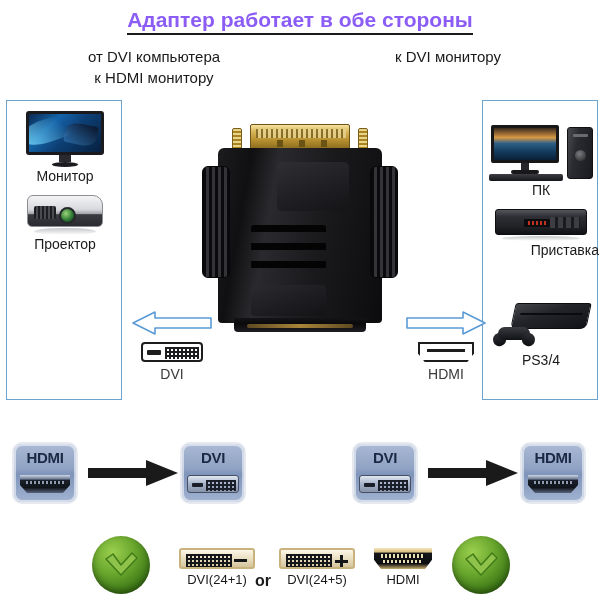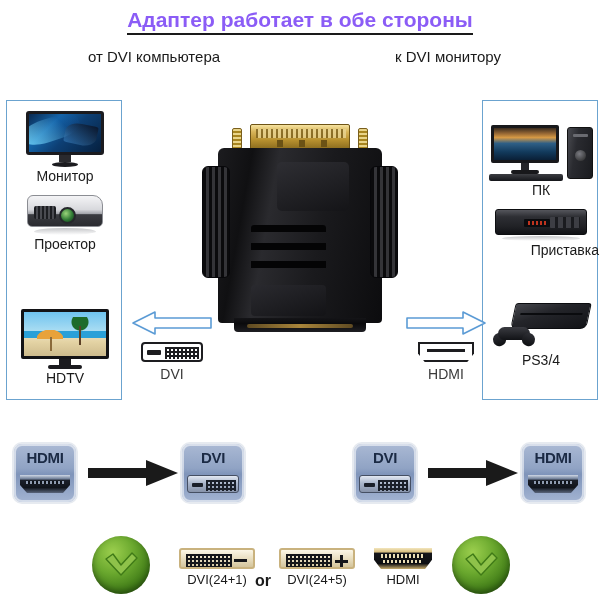--- a/index.html
+++ b/index.html
@@ -223,20 +223,21 @@
 <body>
 
 <div class="stage">
 
   <div class="title">
     <span>Адаптер работает в обе стороны</span>
   </div>
 
   <div class="subtitle left">
     <div>от DVI компьютера</div>
+    <div>к HDMI монитору</div>
   </div>
   <div class="subtitle right">
     <div>к DVI монитору</div>
   </div>
 
   <div class="panel left">
 
     <div class="dev" style="top:10px;">
       <div class="art">
         <div class="mon-screen"></div>
@@ -250,32 +251,20 @@
       <div class="art">
         <div class="proj-body">
           <div class="proj-vent"></div>
             <div class="proj-lens"></div>
         </div>
         <div class="proj-shadow"></div>
       </div>
       <div class="dev-label">Проектор</div>
     </div>
 
-    <div class="dev" style="top:208px;">
-      <div class="art">
-        <div class="tv-screen">
-          <div class="sea"></div>
-            <div class="palm"></div>
-            <div class="umb"></div>
-        </div>
-        <div class="tv-neck"></div>
-          <div class="tv-base"></div>
-      </div>
-      <div class="dev-label">HDTV</div>
-    </div>
   </div>
 
   <div class="panel right">
 
     <div class="dev" style="top:24px;">
       <div class="art">
         <div class="pc-wrap">
           <div class="pc-screen"></div>
             <div class="pc-neck"></div>
             <div class="pc-base"></div>

